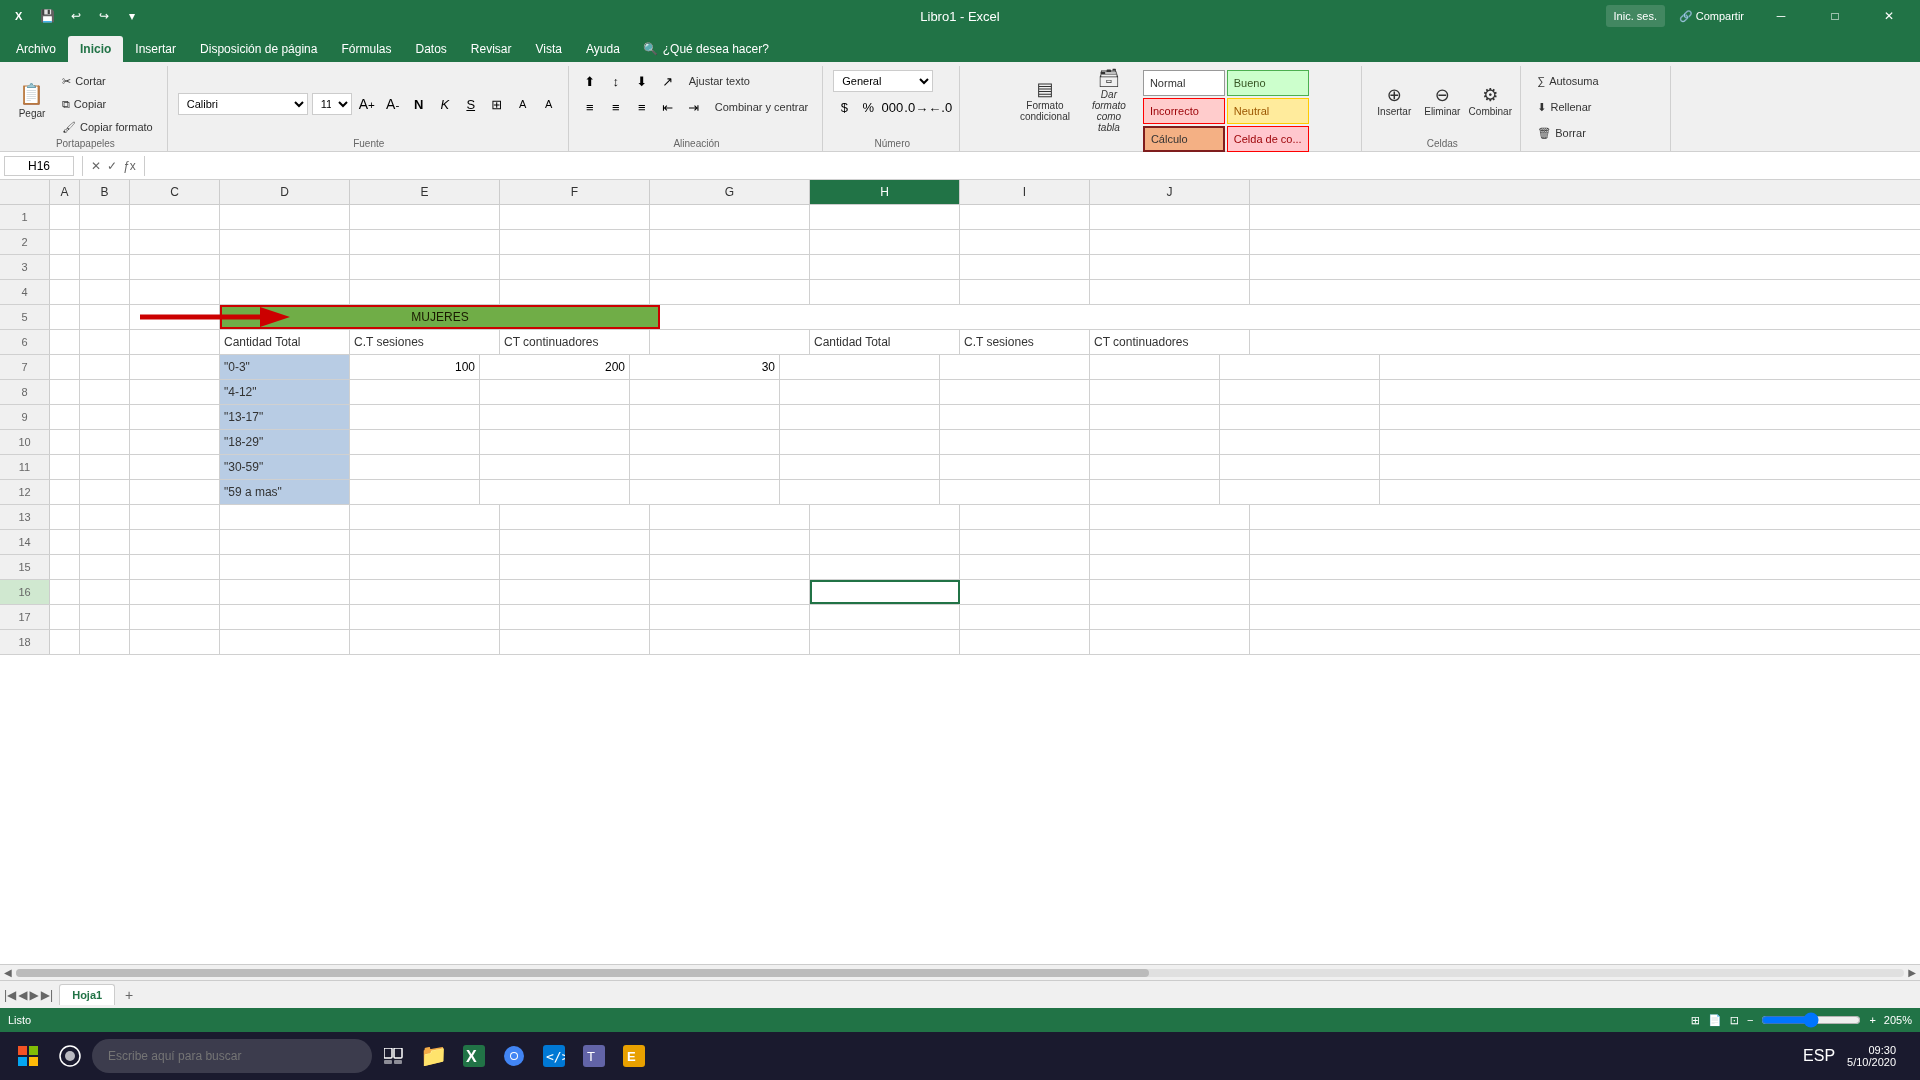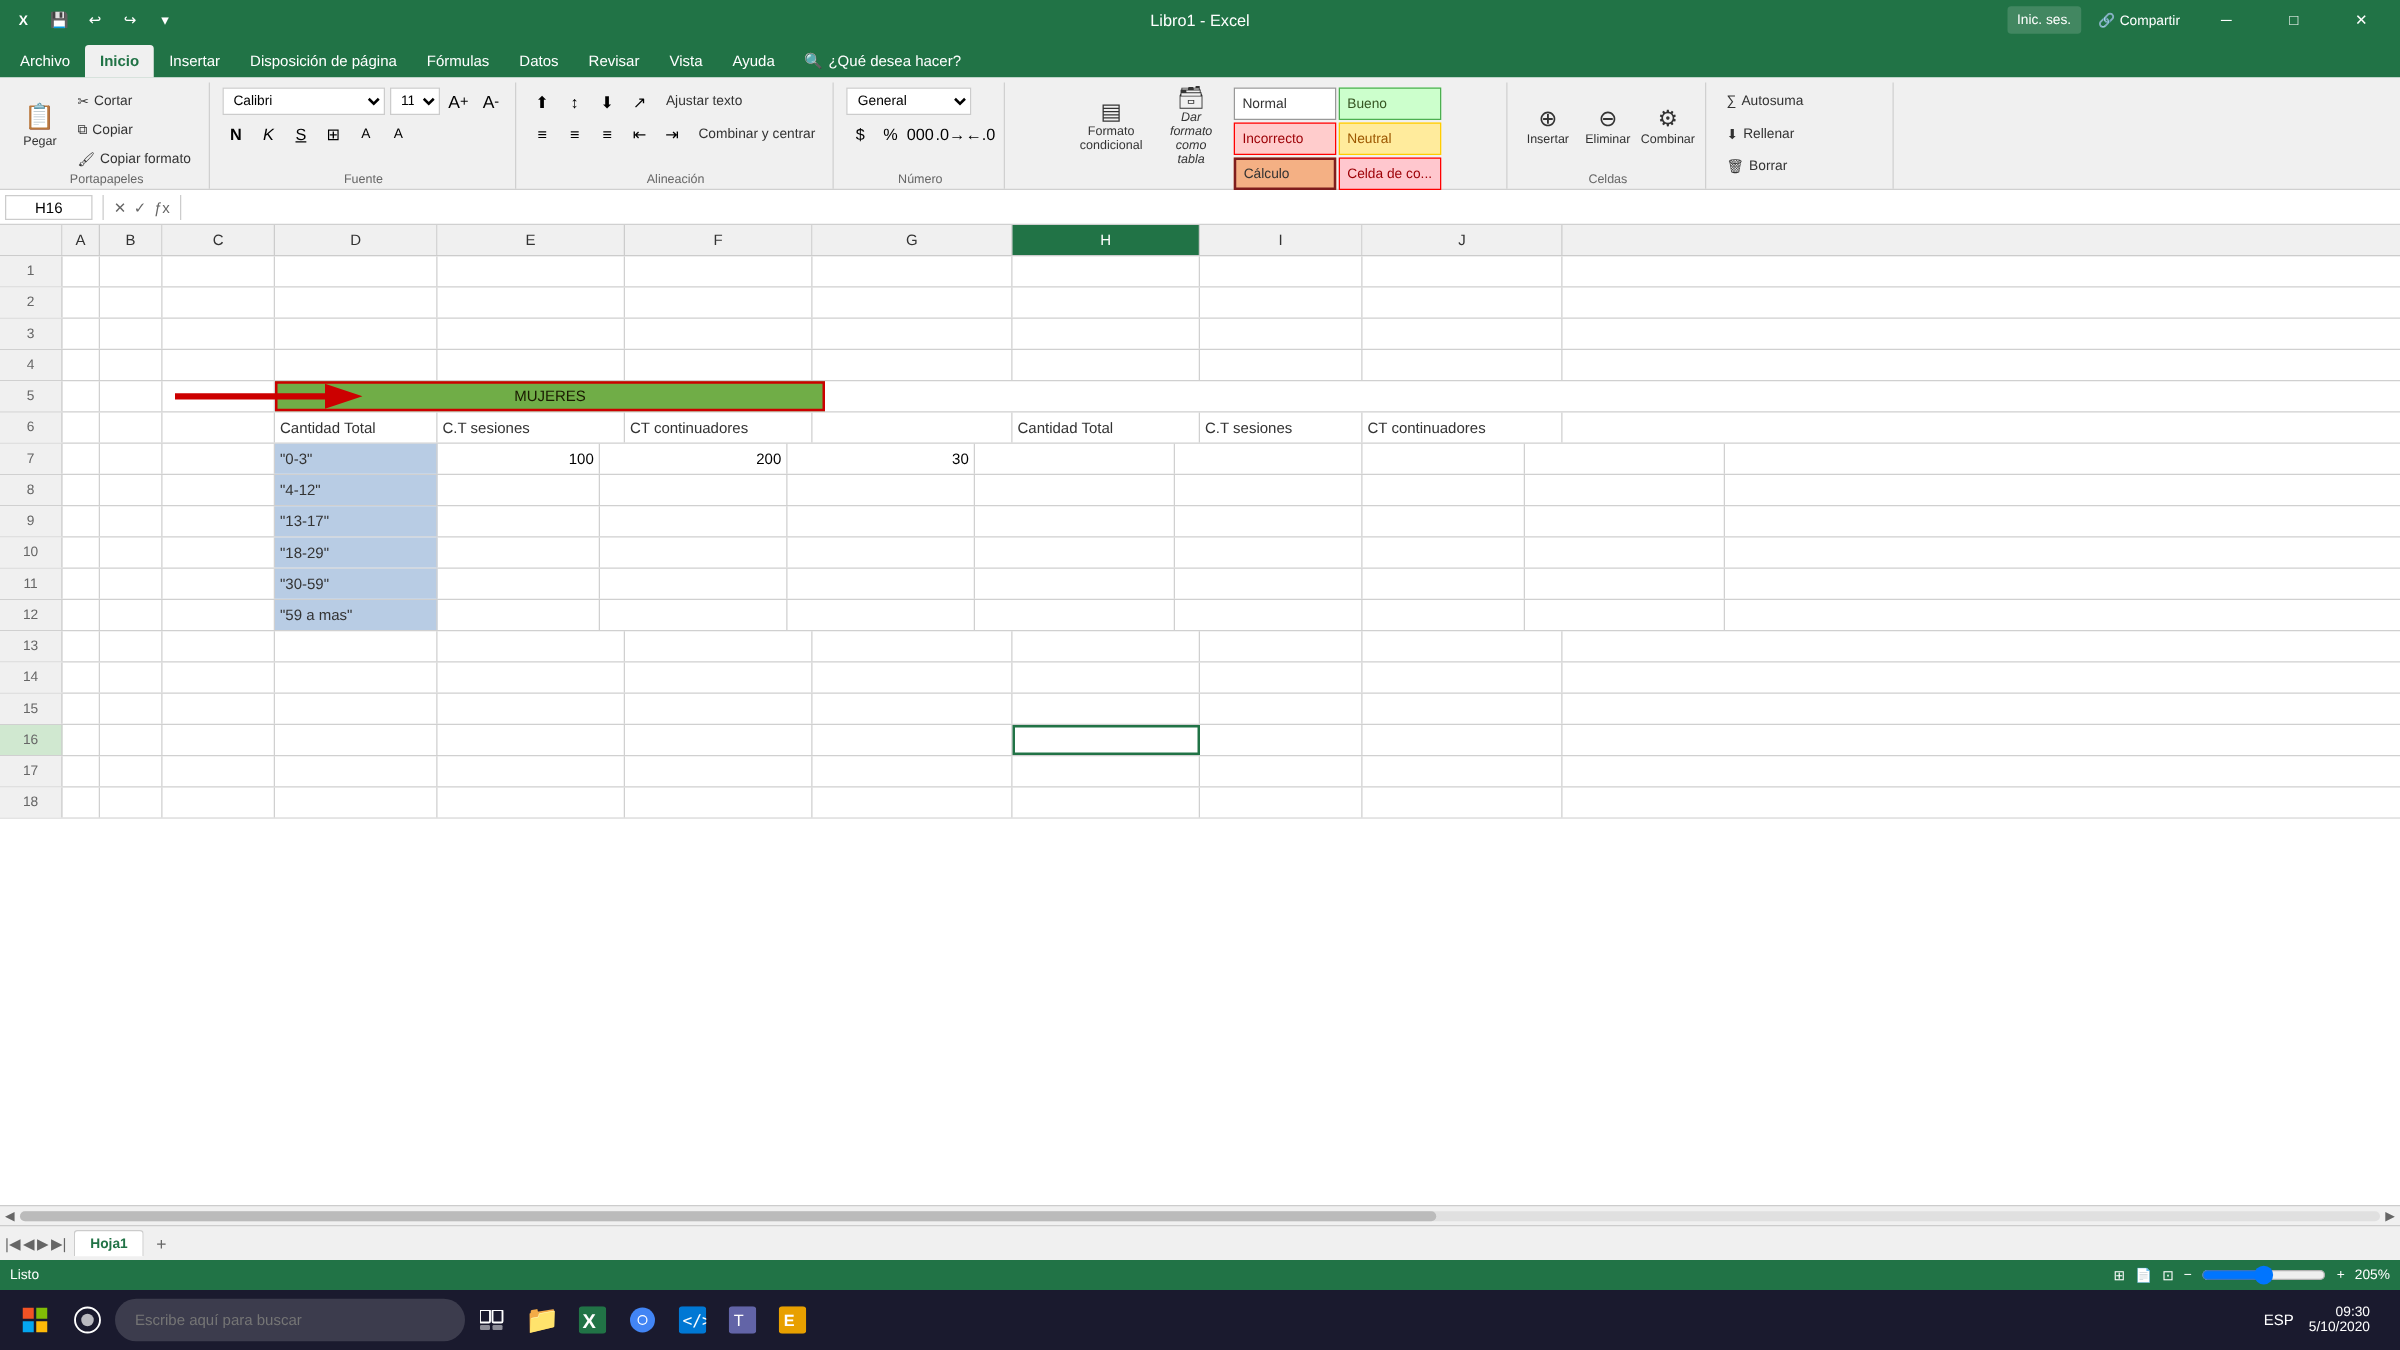--- a/index.html
+++ b/index.html
@@ -416,21 +416,21 @@
         <div class="ribbon-col">
           <div class="ribbon-btn-sm">✂ <span>Cortar</span></div>
           <div class="ribbon-btn-sm">⧉ <span>Copiar</span></div>
           <div class="ribbon-btn-sm">🖌 <span>Copiar formato</span></div>
         </div>
       </div>
       <div class="ribbon-group-label">Portapapeles</div>
     </div>
 
     <div class="ribbon-group">
-      <div class="ribbon-group-content" style="flex-direction:column;">
+      <div class="ribbon-group-content" style="flex-direction:row;align-items:center;">
         <div class="font-row">
           <select class="font-select font-name-select">
             <option>Calibri</option>
           </select>
           <select class="font-select font-size-select">
             <option>11</option>
           </select>
           <div class="align-btn" style="font-size:14px;">A<sup>+</sup></div>
           <div class="align-btn" style="font-size:14px;">A<sub>-</sub></div>
         </div>
@@ -919,20 +919,20 @@
       </svg>
   </div>
   <div class="taskbar-icon" style="font-size:22px;">
     <svg width="22" height="22" viewBox="0 0 22 22">
         <rect width="22" height="22" rx="3" fill="#e8a000"></rect>
         <text x="4" y="16" font-size="13" fill="white" font-weight="bold">E</text>
       </svg>
   </div>
 
   <div class="taskbar-right">
-    <span style="font-size:12px;">ESP</span>
+    <span style="font-size:16px;">ESP</span>
     <div class="taskbar-time">
       <div>09:30</div>
       <div>5/10/2020</div>
     </div>
     <div style="width:4px;"></div>
   </div>
 </div>
 
 </body></html>

